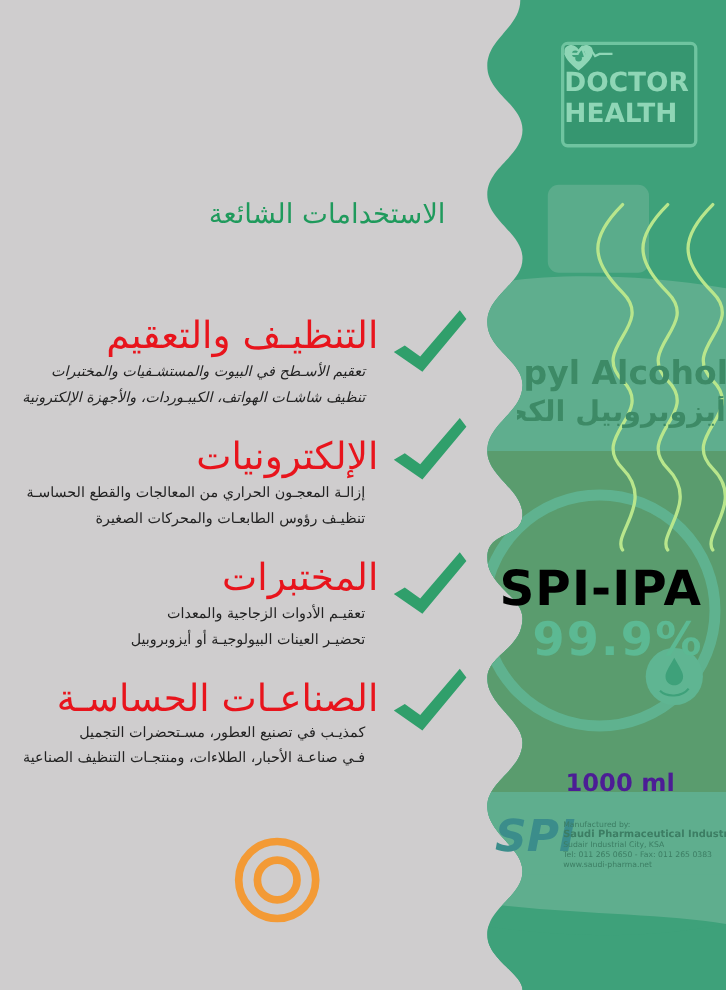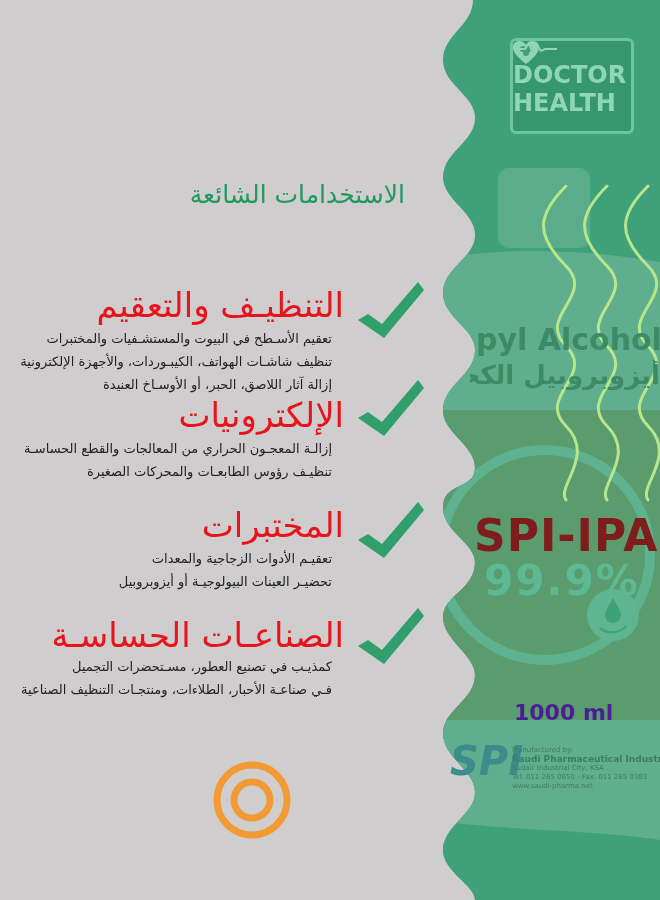--- a/index.html
+++ b/index.html
@@ -17,21 +17,21 @@
     }
     .logo-heart { position: absolute; left: 50px; top: -22px; }
     .logo-line { position: absolute; left: 0; width: 100%; color: #8fd6b6;
       font-family: "DejaVu Sans", sans-serif; font-weight: bold; letter-spacing: 0px; }
     .logo-line.l1 { top: 20px; font-size: 24px; }
     .logo-line.l2 { top: 48px; font-size: 24px; }
     .logo-pulse { position: absolute; left: 38px; top: 82px; }
     .bottle-text { position: absolute; color: #3a8d66; font-weight: bold; white-space: nowrap; }
     .bt-en { left: 476px; top: 322px; font-size: 30px; color: #3d8a66; }
     .bt-ar { left: 470px; top: 360px; font-size: 26px; color: #3d8a66; direction: rtl; width: 190px; text-align: left; overflow: hidden; }
-    .bt-spi { left: 474px; top: 510px; font-size: 44px; color: #7f1d1d; letter-spacing: 1px; }
+    .bt-spi { left: 454px; top: 510px; font-size: 44px; color: #000000; letter-spacing: 1px; }
     .bt-pct { left: 484px; top: 556px; font-size: 42px; color: #5cb993; letter-spacing: 2px; }
     .bt-ml { left: 514px; top: 700px; font-size: 22px; color: #4c1d95; }
     .bt-spi-logo { left: 450px; top: 738px; font-size: 40px; font-style: italic; color: #3b8d8b; }
     .bt-mfg { left: 512px; top: 746px; font-size: 7px; color: #3c7d63; font-weight: normal; line-height: 9px; }
     .bt-mfg .strong { font-size: 9px; font-weight: bold; }
 
     .title {
       position: absolute; left: 60px; top: 180px; width: 345px; text-align: right;
       direction: rtl; color: #1f9a5c; font-size: 25px;
     }
@@ -124,24 +124,23 @@
     <div>Sudair Industrial City, KSA</div>
     <div>Tel: 011 265 0650 - Fax: 011 265 0383</div>
     <div>www.saudi-pharma.net</div>
   </div>
 </div>
 
 <div class="title">الاستخدامات الشائعة</div>
 
 <div class="section" style="top:285px;">
   <div class="heading" style="top:0px;">التنظيـف والتعقيم</div>
-  <div class="lines" style="top:42px;">
+  <div class="lines" style="top:42px;font-style:italic;">
     <div class="line">تعقيم الأسـطح في البيوت والمستشـفيات والمختبرات</div>
     <div class="line">تنظيف شاشـات الهواتف، الكيبـوردات، والأجهزة الإلكترونية</div>
-    <div class="line">إزالة آثار اللاصق، الحبر، أو الأوسـاخ العنيدة</div>
   </div>
 </div>
 
 <div class="section" style="top:395px;">
   <div class="heading" style="top:0px;">الإلكترونيات</div>
   <div class="lines" style="top:42px;">
     <div class="line">إزالـة المعجـون الحراري من المعالجات والقطع الحساسـة</div>
     <div class="line">تنظيـف رؤوس الطابعـات والمحركات الصغيرة</div>
   </div>
 </div>

